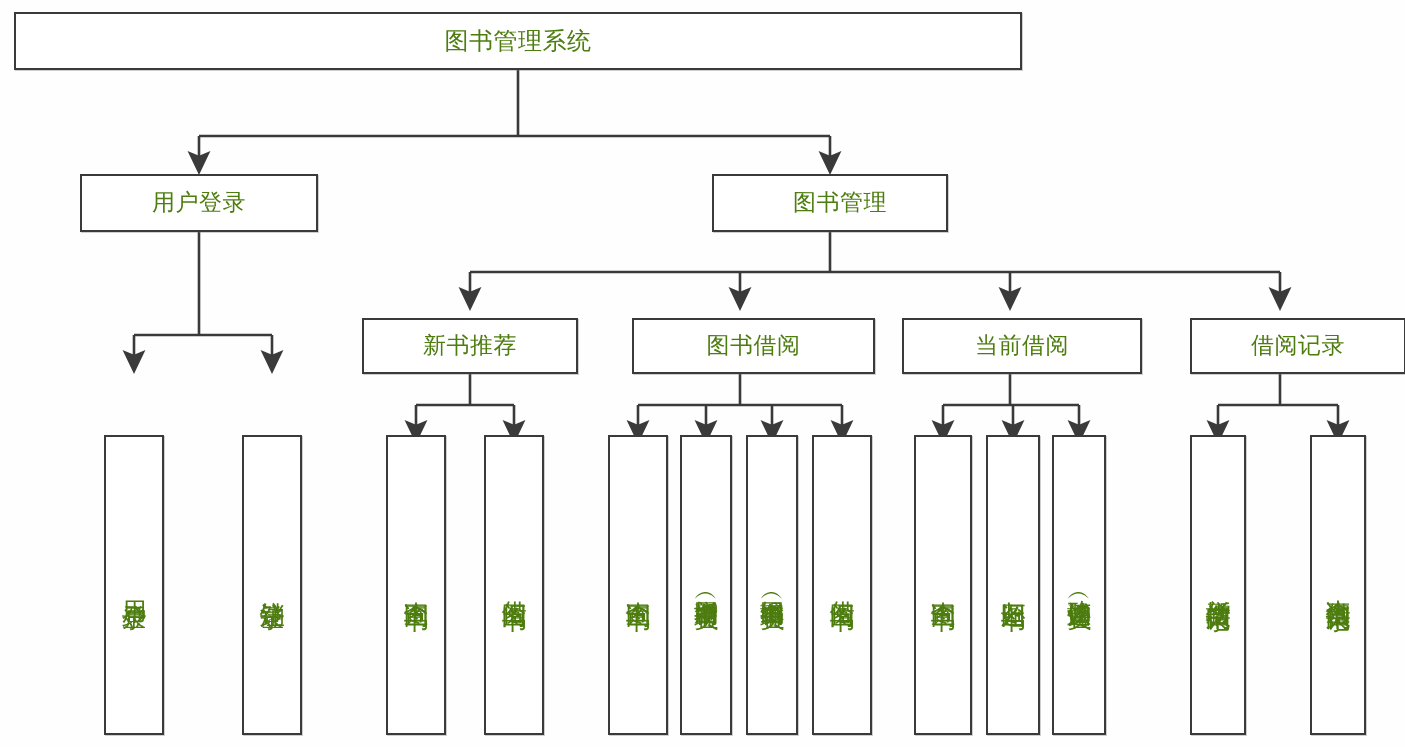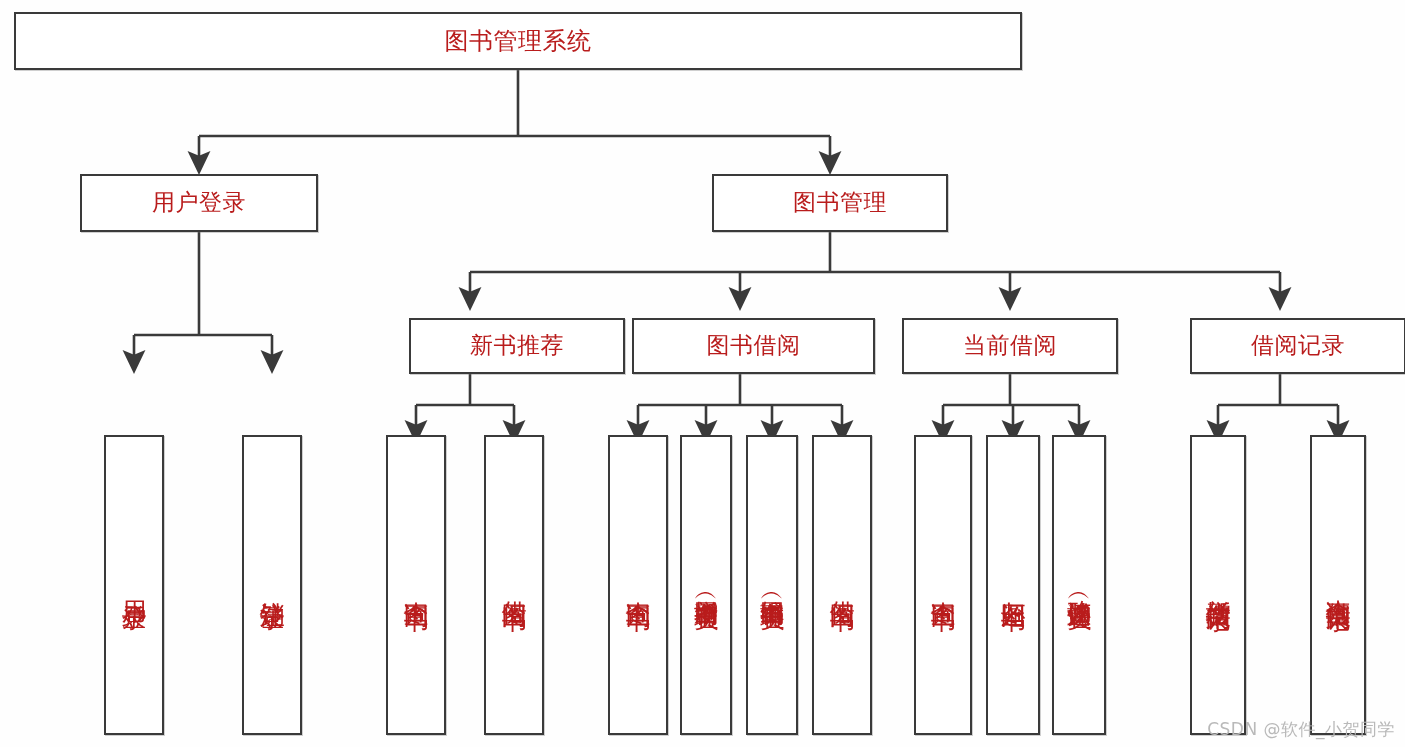--- a/index.html
+++ b/index.html
@@ -34,21 +34,21 @@
     display: flex;
     align-items: center;
     justify-content: center;
     color: #2b2b2b;
     box-shadow: 1px 1px 0 rgba(120,120,120,0.35);
   }
   .node .node-label {
     display: block;
     text-align: right;
     line-height: 1.12;
-    color: #b91c1c;
+    color: #4d7c0f;
   }
   .node.horizontal .node-label {
     font-size: 23px;
     letter-spacing: 0.5px;
     white-space: nowrap;
   }
   .node.root .node-label {
     font-size: 24px;
   }
   .node.vertical {
@@ -124,27 +124,27 @@
     <span class="node-label">图书管理系统</span>
   </div>
 
   <div class="node horizontal" style="left: 80px; top: 174px; width: 238px; height: 58px;">
     <span class="node-label">用户登录</span>
   </div>
   <div class="node horizontal" style="left: 712px; top: 174px; width: 236px; height: 58px; padding-left: 20px;">
     <span class="node-label">图书管理</span>
   </div>
 
-  <div class="node horizontal" style="left: 362px; top: 318px; width: 216px; height: 56px; margin-left: 47px;">
+  <div class="node horizontal" style="left: 362px; top: 318px; width: 216px; height: 56px;">
     <span class="node-label">新书推荐</span>
   </div>
   <div class="node horizontal" style="left: 632px; top: 318px; width: 243px; height: 56px;">
     <span class="node-label">图书借阅</span>
   </div>
-  <div class="node horizontal" style="left: 902px; top: 318px; width: 216px; height: 56px;">
+  <div class="node horizontal" style="left: 902px; top: 318px; width: 240px; height: 56px;">
     <span class="node-label">当前借阅</span>
   </div>
   <div class="node horizontal" style="left: 1172px; top: 318px; width: 216px; height: 56px; margin-left: 18px;">
     <span class="node-label">借阅记录</span>
   </div>
 
   <div class="node vertical" style="left: 104px; top: 435px; width: 60px; height: 300px;">
     <span class="node-label">用户登录</span>
   </div>
   <div class="node vertical" style="left: 242px; top: 435px; width: 60px; height: 300px;">
@@ -177,14 +177,13 @@
   <div class="node vertical narrow" style="left: 1052px; top: 435px; width: 54px; height: 300px;">
     <span class="node-label">确认归还（管理员）</span>
   </div>
   <div class="node vertical" style="left: 1190px; top: 435px; width: 56px; height: 300px;">
     <span class="node-label">新增借阅记录</span>
   </div>
   <div class="node vertical" style="left: 1310px; top: 435px; width: 56px; height: 300px;">
     <span class="node-label">查询借阅记录</span>
   </div>
 
-  <div id="watermark">CSDN @软件_小贺同学</div>
 </div>
 
 </body></html>

